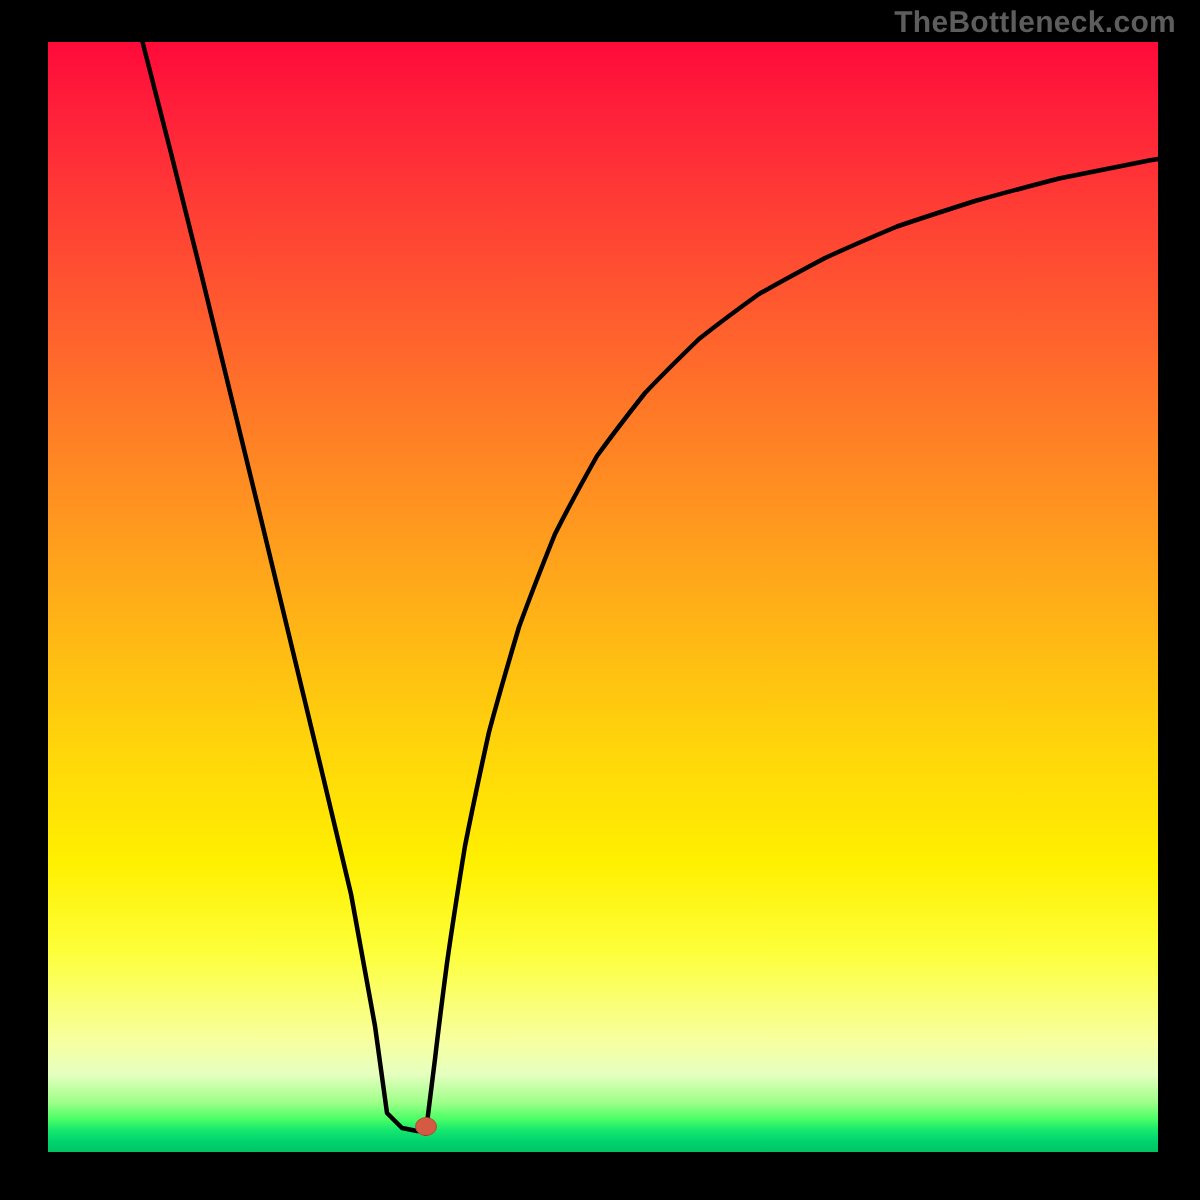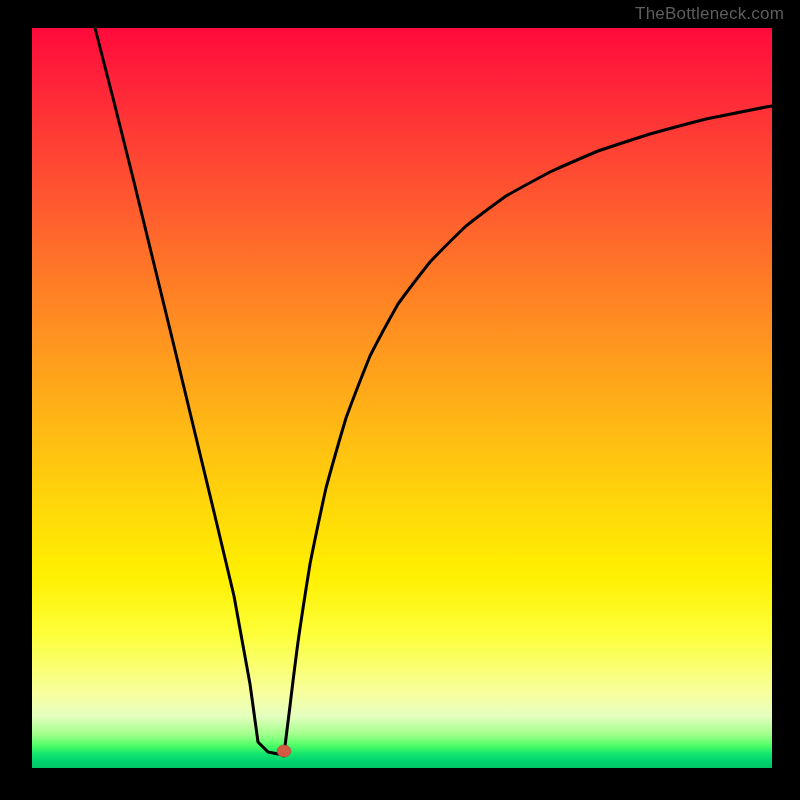--- a/index.html
+++ b/index.html
@@ -15,22 +15,22 @@
     position: relative;
     width: 800px;
     height: 800px;
     background: #000;
   }
   .watermark {
     position: absolute;
     top: 4px;
     right: 16px;
     color: #5d5d5d;
-    font-size: 17px;
-    font-weight: 400;
+    font-size: 20px;
+    font-weight: 700;
     letter-spacing: 0.2px;
     z-index: 10;
   }
   .plot-area {
     position: absolute;
     left: 32px;
     top: 28px;
     width: 740px;
     height: 740px;
   }

